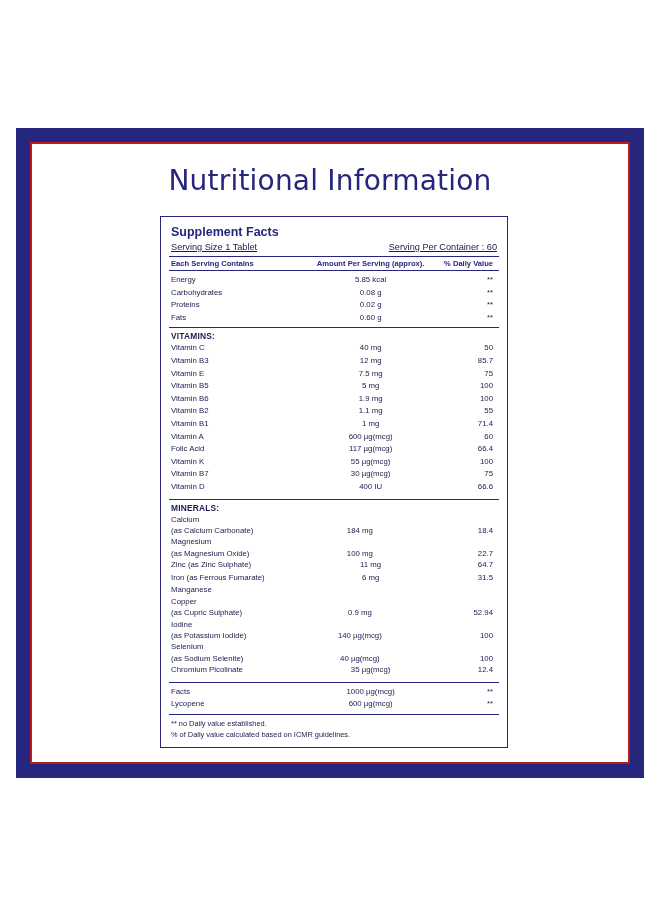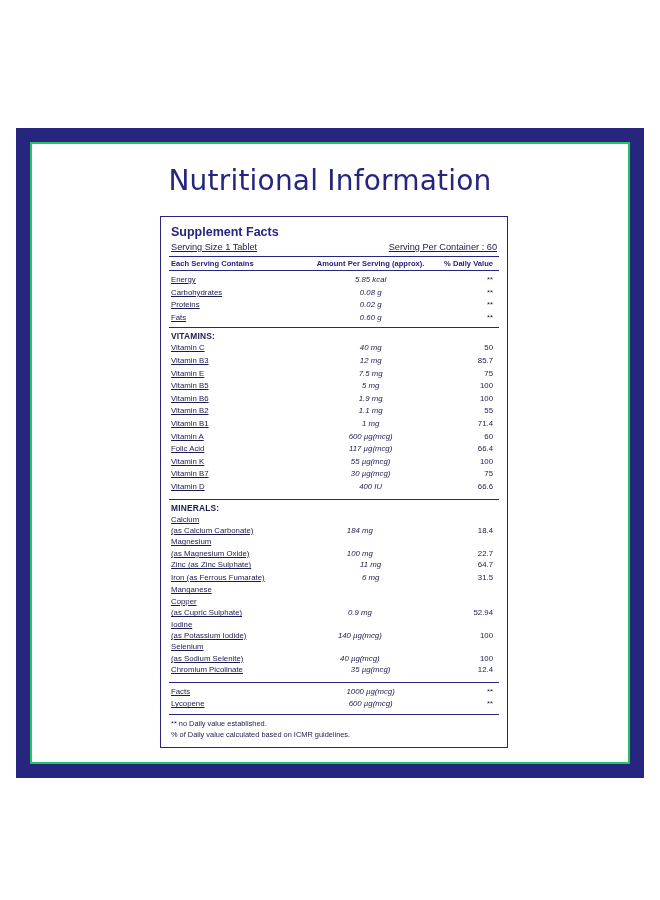--- a/index.html
+++ b/index.html
@@ -32,21 +32,21 @@
     box-sizing: border-box;
   }
   .inner-white {
     position: absolute;
     left: 14px;
     top: 14px;
     right: 14px;
     bottom: 14px;
     background: #ffffff;
     box-sizing: border-box;
-    border: 2px solid #22c55e;
+    border: 2px solid #b91c1c;
   }
 
   .title {
     text-align: center;
     color: #26267e;
     font-size: 28px;
     letter-spacing: 0.2px;
     margin-top: 20px;
     font-weight: 400;
     font-family: "DejaVu Sans", sans-serif;
@@ -95,22 +95,22 @@
   .c1 { width: 45%; }
   .c2 { width: 34%; text-align: center; }
   .c3 { width: 21%; text-align: right; padding-right: 4px; }
 
   .row {
     display: flex;
     font-size: 7.8px;
     color: #1b1b4d;
     line-height: 12.6px;
   }
-  .row .c1 { width: 45%; padding-left: 2px; text-decoration: underline; }
-  .row .c2 { width: 34%; text-align: center; font-style: italic; }
+  .row .c1 { width: 45%; padding-left: 2px; }
+  .row .c2 { width: 34%; text-align: center; }
   .row .c3 { width: 21%; text-align: right; padding-right: 6px; }
 
   .section-head {
     font-size: 8.4px;
     font-weight: bold;
     color: #1b1b4d;
     padding: 3px 0 1px 2px;
     letter-spacing: 0.2px;
   }
 

